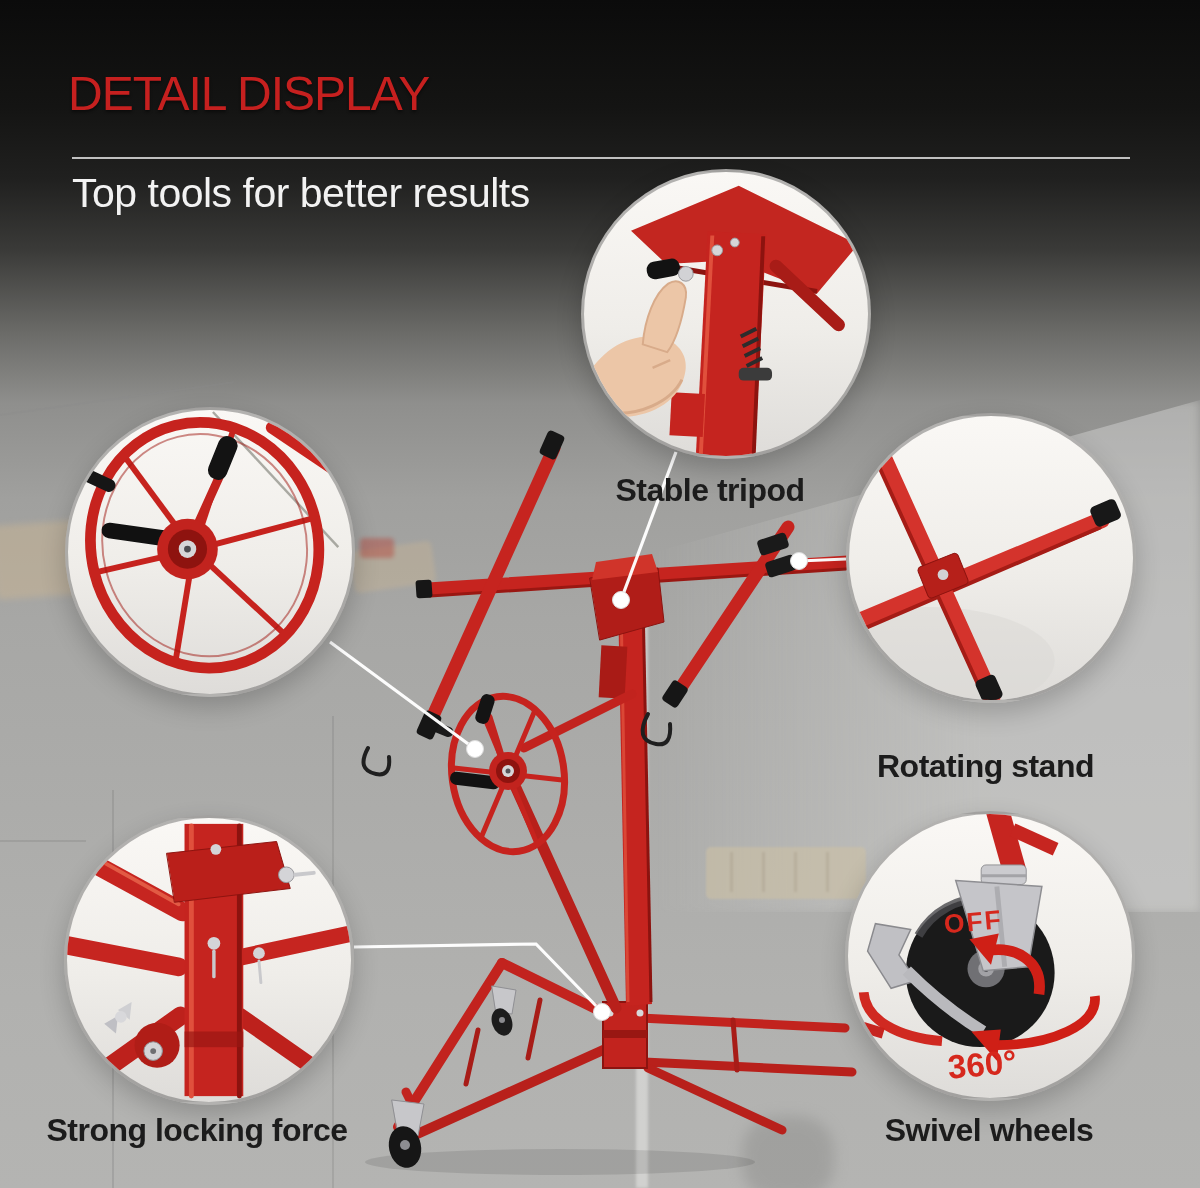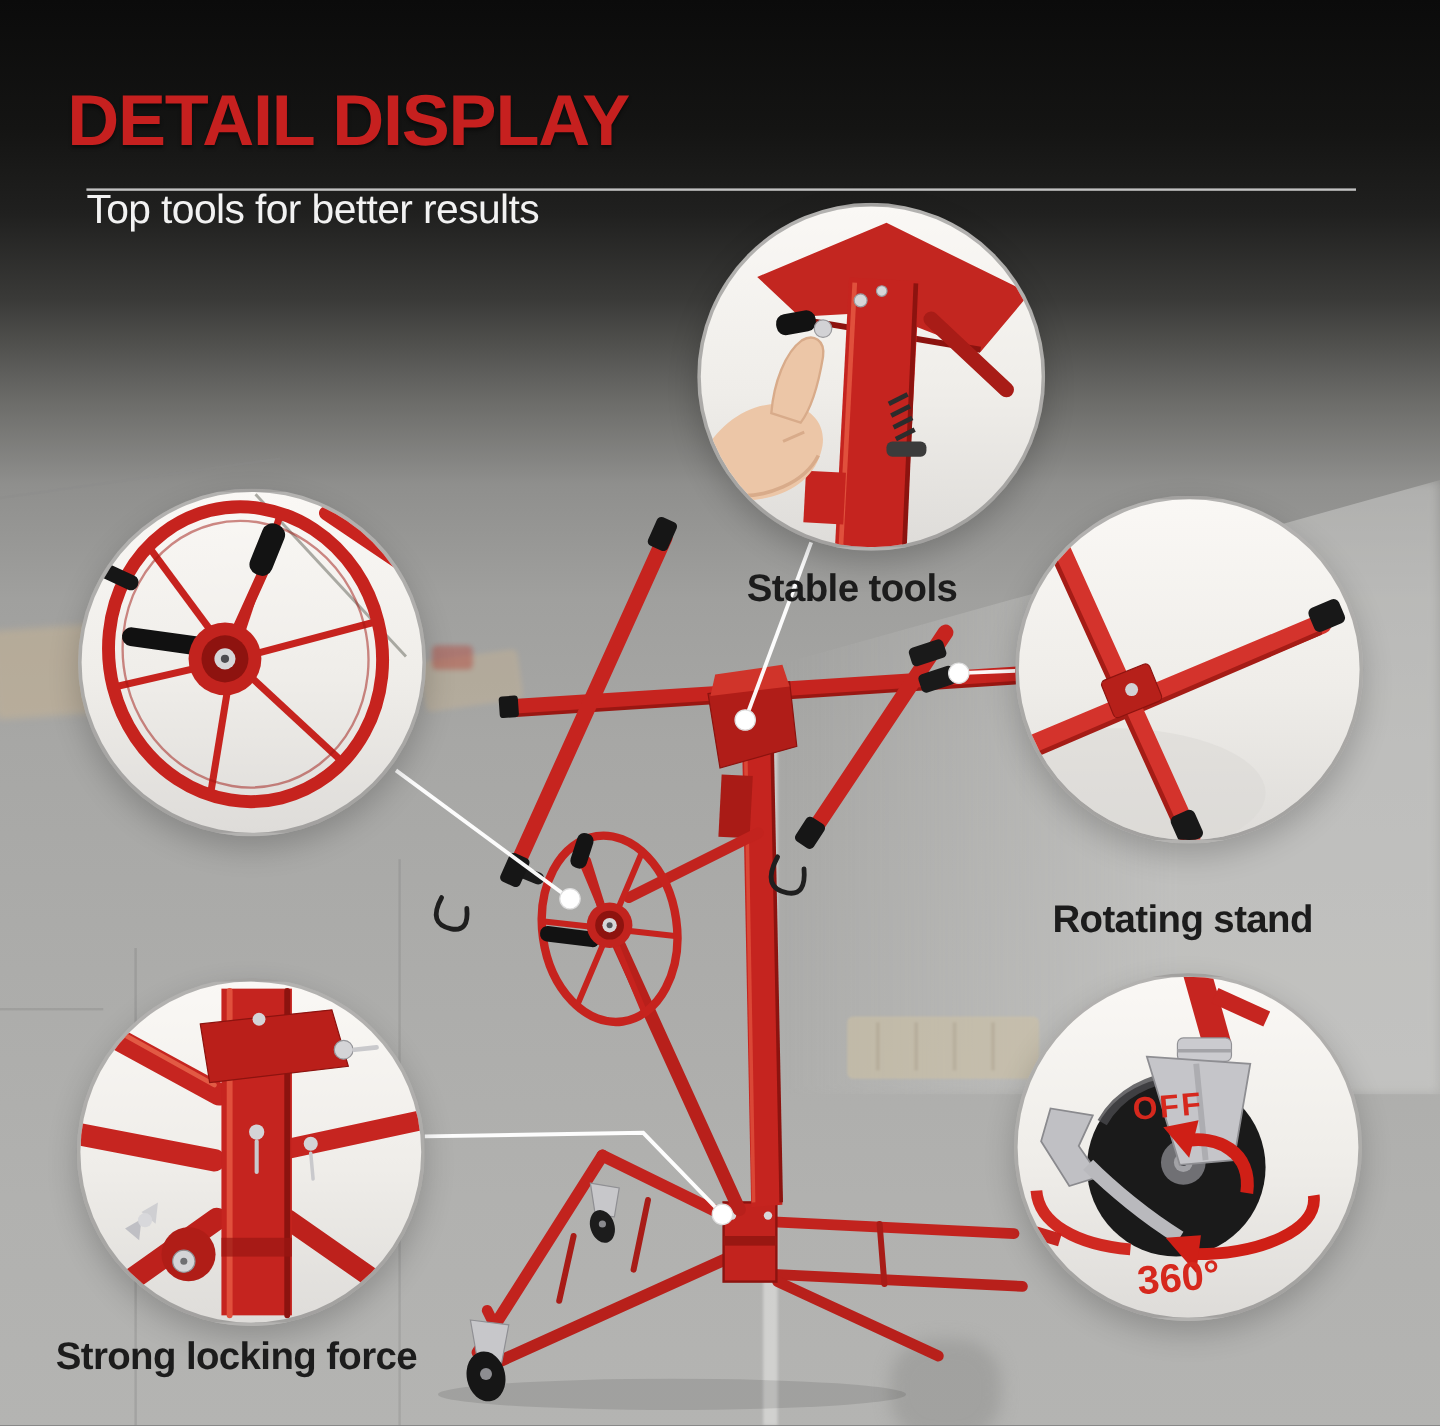--- a/index.html
+++ b/index.html
@@ -7,25 +7,25 @@
     position:relative;width:1200px;height:1188px;overflow:hidden;
     font-family:"Liberation Sans", sans-serif;
     background:linear-gradient(180deg,
       #0b0b0b 0%, #141413 9%, #20201f 15%, #3a3a38 21%,
       #6b6b68 28%, #8f8f8d 34%, #a0a09e 42%, #a7a7a5 52%,
       #acacaa 68%, #b1b1af 84%, #b4b4b2 100%);
   }
   .abs{position:absolute;}
   
   .title{
-    left:56px;top:66px;font-size:60px;font-weight:bold;letter-spacing:-1px;
+    left:68px;top:66px;font-size:48px;font-weight:normal;letter-spacing:-1px;
     text-shadow:0 2px 3px rgba(0,0,0,.45);
   }
   .divider{left:72px;top:157px;width:1058px;height:2px;background:#dedede;opacity:.85;}
-  .subtitle{left:72px;top:156px;font-size:34px;letter-spacing:-.5px;}
+  .subtitle{left:72px;top:170px;font-size:41px;letter-spacing:-.5px;}
   
   .wall-wedge{left:650px;top:400px;width:550px;height:512px;
     background:linear-gradient(90deg,rgba(219,219,217,0) 0%,rgba(222,222,220,.42) 60%);
     clip-path:polygon(0 30%,100% 0,100% 100%,0 100%);filter:blur(5px);}
   .wall-seam{left:636px;top:612px;width:12px;height:576px;background:rgba(234,234,232,.55);filter:blur(1.5px);}
   .shelf-left{left:-6px;top:520px;width:172px;height:74px;background:#c9b493;opacity:.5;filter:blur(3px);transform:rotate(-4deg);border-radius:6px;}
   .shelf-left2{left:352px;top:546px;width:82px;height:42px;background:#c9b493;opacity:.4;filter:blur(2px);transform:rotate(-8deg);border-radius:5px;}
   .shelf-red{left:360px;top:538px;width:34px;height:20px;background:#b5453a;opacity:.45;filter:blur(2px);border-radius:4px;}
   .pegboard{left:706px;top:847px;width:160px;height:52px;background:#cfc2a4;opacity:.55;border-radius:5px;filter:blur(1px);}
   .pegboard i{position:absolute;top:5px;width:3px;height:40px;background:#b0a080;opacity:.7;}
@@ -310,21 +310,22 @@
       <g>
         <path d="M 252,186 C 256,216 206,236 152,236" stroke="#cf1f16" stroke-width="10" fill="none"></path>
         <polygon points="126,222 156,220 152,252" fill="#cf1f16"></polygon>
         <path d="M 16,182 C 18,210 50,228 96,232" stroke="#cf1f16" stroke-width="10" fill="none" opacity="0.95"></path>
       </g>
       <text class="svgtxt" x="98" y="120" font-size="27" letter-spacing="2" fill="#d6281d" transform="rotate(-5 120 112)">OFF</text>
       <text class="svgtxt" x="102" y="268" font-size="34" fill="#d6281d" transform="rotate(-5 130 258)">360°</text>
     </svg>
   </div>
 
-  <div class="abs lbl lbl-tripod">Stable tools</div>
+  <div class="abs lbl lbl-tripod">Stable tripod</div>
   <div class="abs lbl lbl-rotate">Rotating stand</div>
   <div class="abs lbl lbl-lock">Strong locking force</div>
+  <div class="abs lbl lbl-swivel">Swivel wheels</div>
 
   <div class="abs title" style="color:#c6201f">DETAIL DISPLAY</div>
   <div class="abs divider"></div>
   <div class="abs subtitle" style="color:#f2f2f2">Top tools for better results</div>
 
 </div>
 
 </body></html>

